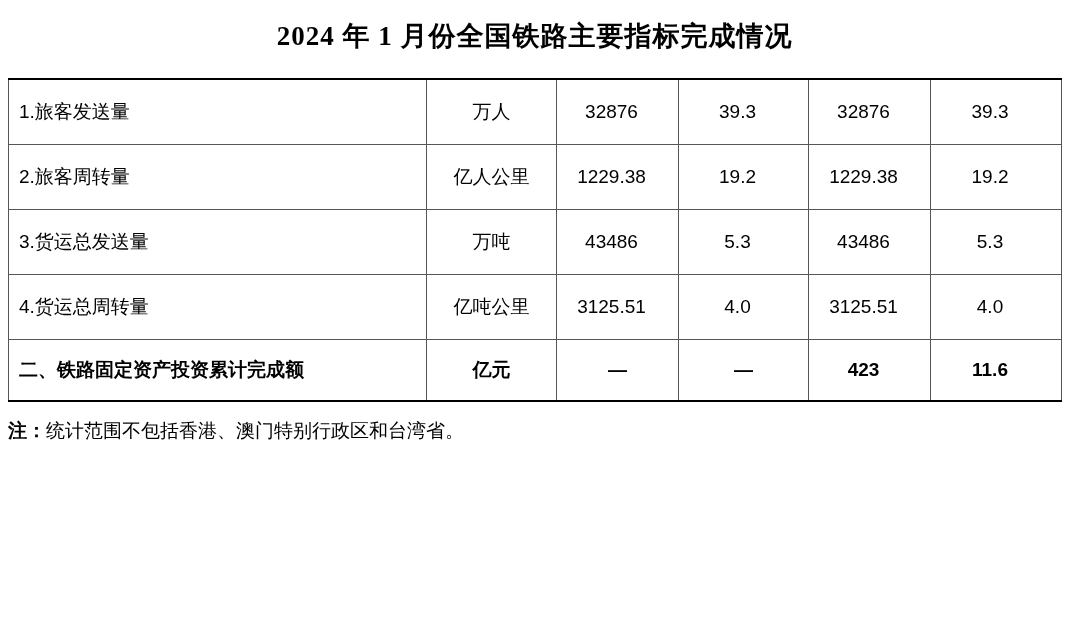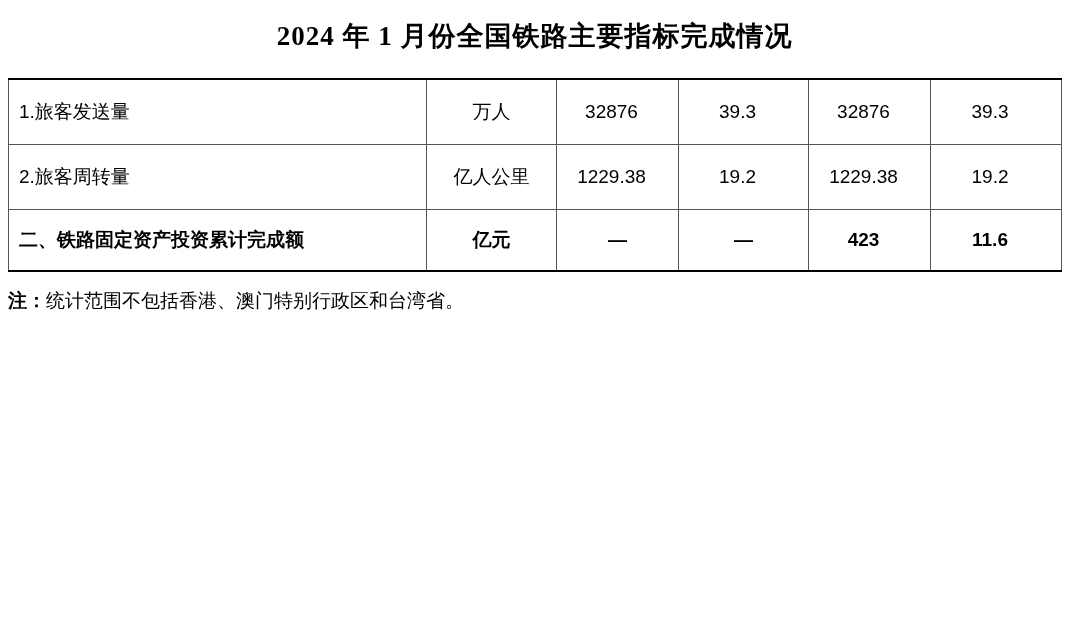--- a/index.html
+++ b/index.html
@@ -126,21 +126,37 @@
 
       <tr class="datarow">
         <td class="c-label indent2">2.旅客周转量</td>
         <td class="c-unit">亿人公里</td>
         <td class="c-num">1229.38</td>
         <td class="c-num">19.2</td>
         <td class="c-num">1229.38</td>
         <td class="c-num">19.2</td>
       </tr>
 
+      <tr class="datarow">
+        <td class="c-label indent2">3.货运总发送量</td>
+        <td class="c-unit">万吨</td>
+        <td class="c-num">43486</td>
+        <td class="c-num">5.3</td>
+        <td class="c-num">43486</td>
+        <td class="c-num">5.3</td>
+      </tr>
 
+      <tr class="datarow">
+        <td class="c-label indent2">4.货运总周转量</td>
+        <td class="c-unit">亿吨公里</td>
+        <td class="c-num">3125.51</td>
+        <td class="c-num">4.0</td>
+        <td class="c-num">3125.51</td>
+        <td class="c-num">4.0</td>
+      </tr>
 
       <tr class="section2">
         <td class="c-label indent1">二、铁路固定资产投资累计完成额</td>
         <td class="c-unit">亿元</td>
         <td class="c-num" style="text-align:center;padding-right:10px;">—</td>
         <td class="c-num" style="text-align:center;padding-right:10px;">—</td>
         <td class="c-num">423</td>
         <td class="c-num">11.6</td>
       </tr>
     </tbody>

